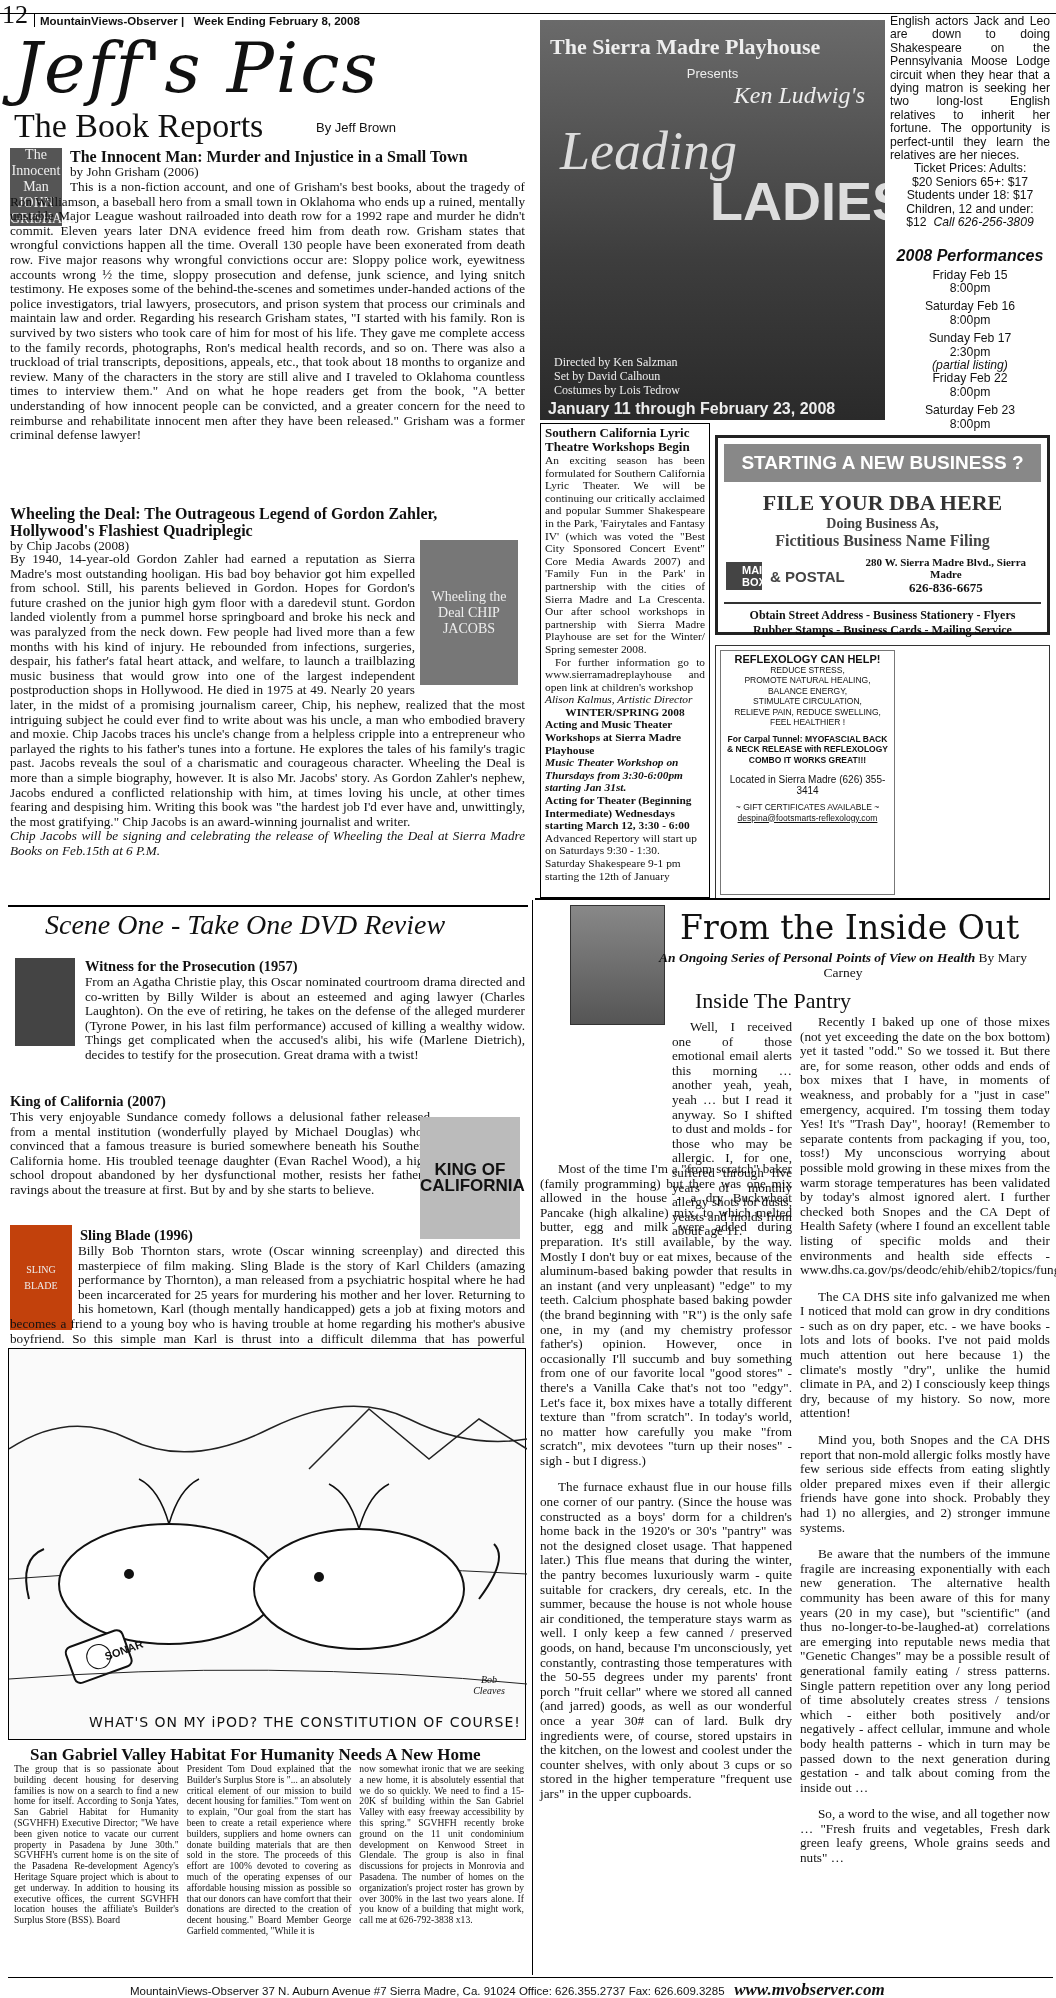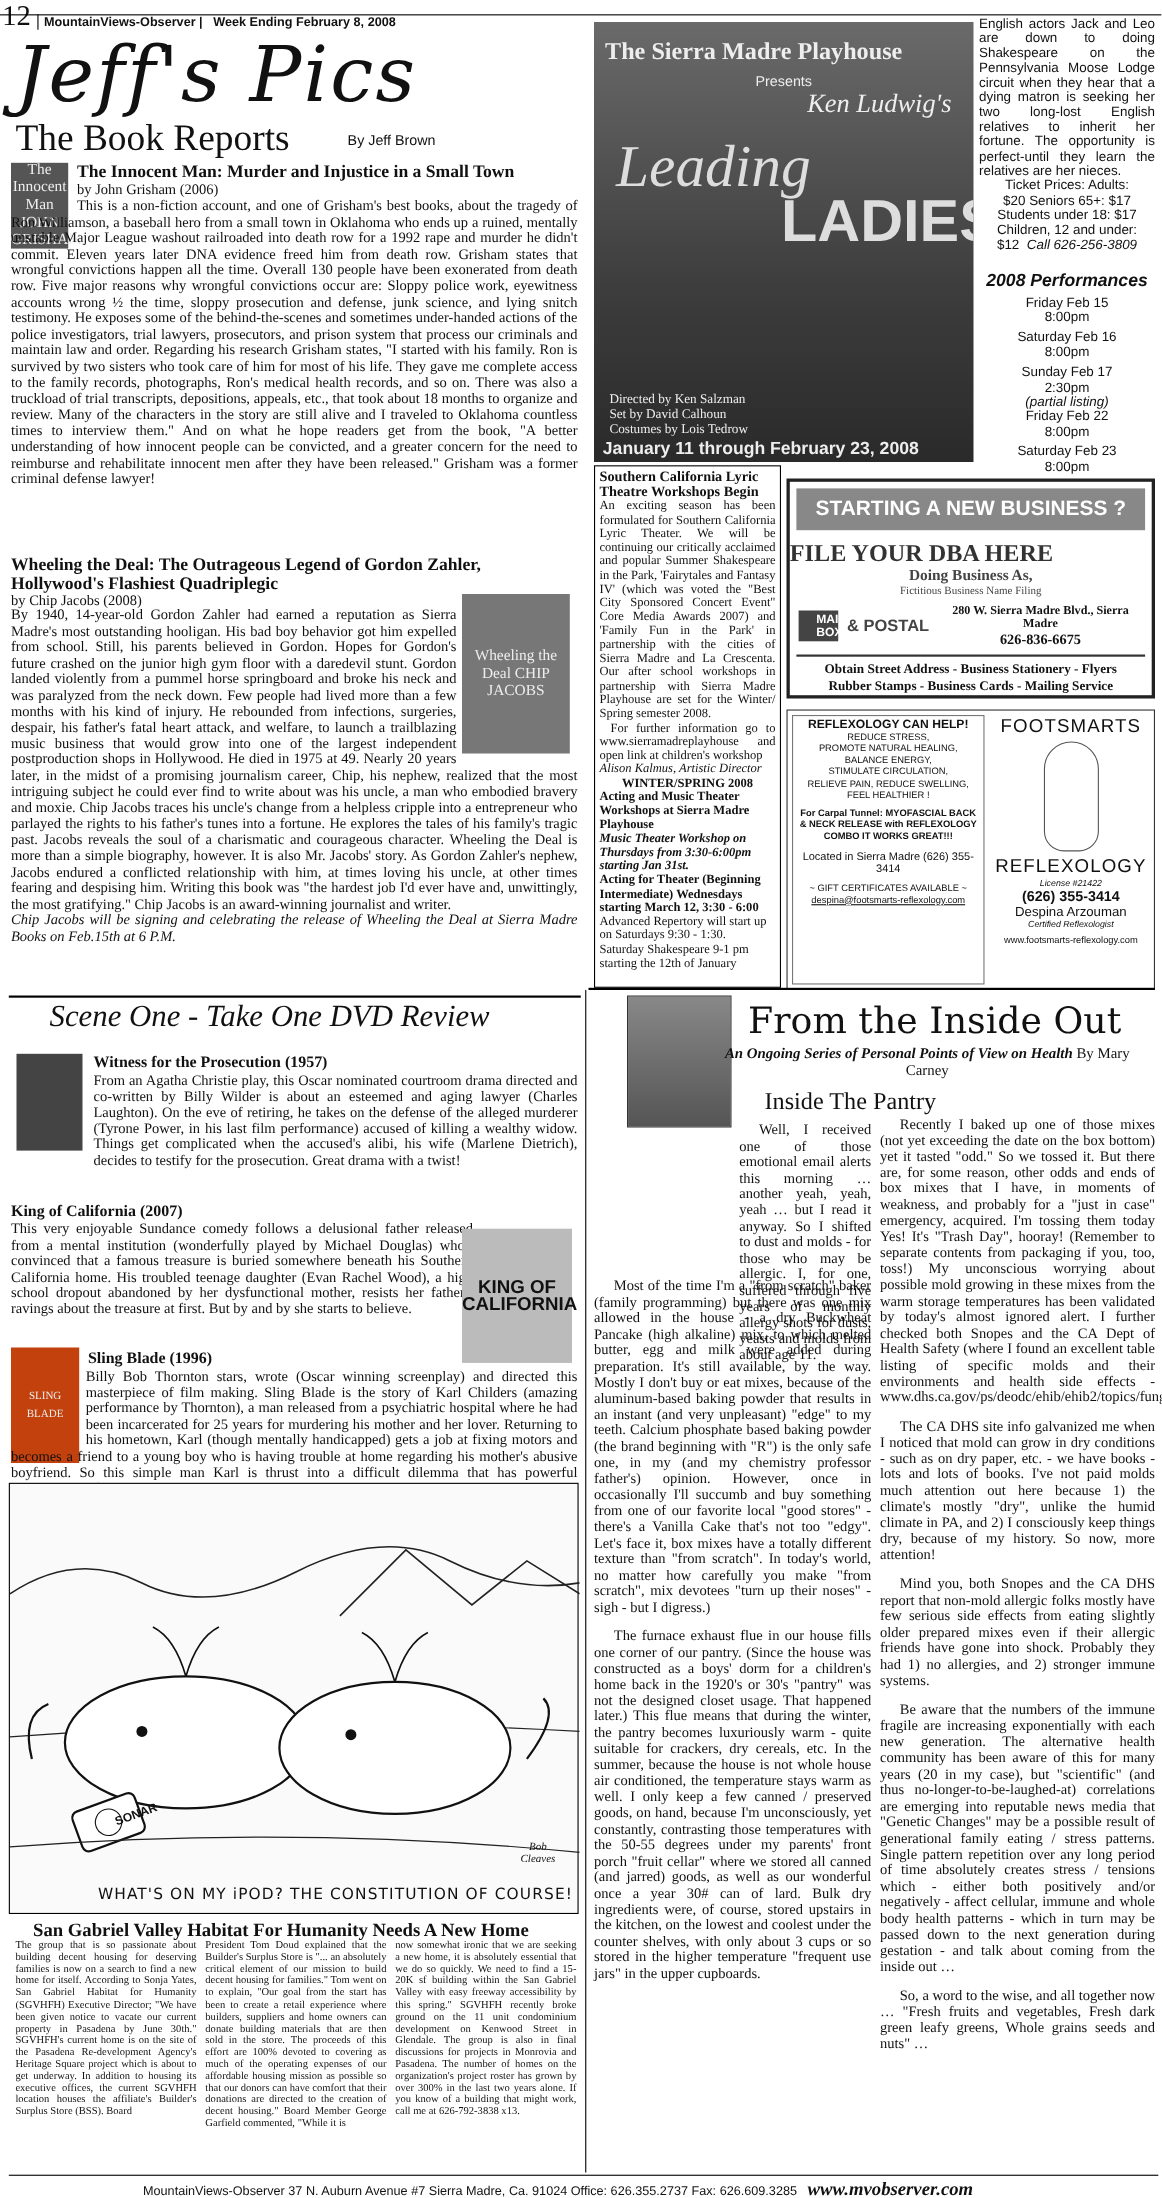--- a/index.html
+++ b/index.html
@@ -134,23 +134,23 @@
   <div style="text-align:center;font-weight:bold">WINTER/SPRING 2008</div>
   <div style="font-weight:bold">Acting and Music Theater Workshops at Sierra Madre Playhouse</div>
   <div style="font-weight:bold;font-style:italic">Music Theater Workshop on Thursdays from 3:30-6:00pm starting Jan 31st.</div>
   <div style="font-weight:bold">Acting for Theater (Beginning Intermediate) Wednesdays starting March 12, 3:30 - 6:00</div>
   <div>Advanced Repertory will start up on Saturdays 9:30 - 1:30.</div>
   <div>Saturday Shakespeare 9-1 pm starting the 12th of January</div>
 </div>
 
 <div class="abs ad1">
   <div class="sans" style="background:#888;color:#fff;font-weight:bold;font-size:19px;text-align:center;padding:8px 0;margin:6px 6px 0">STARTING A NEW BUSINESS ?</div>
-  <div style="text-align:left;font-weight:bold;font-size:22px;margin-top:8px;color:#333">FILE YOUR DBA HERE</div>
+  <div style="text-align:center;font-weight:bold;font-size:22px;margin-top:8px;color:#333">FILE YOUR DBA HERE</div>
   <div style="text-align:center;font-weight:bold;font-size:14px;color:#444">Doing Business As,</div>
-  <div style="text-align:center;font-weight:normal;font-size:10px;color:#444">Fictitious Business Name Filing</div>
+  <div style="text-align:center;font-weight:bold;font-size:16px;color:#444">Fictitious Business Name Filing</div>
   <div style="display:flex;align-items:center;gap:8px;padding:6px 8px">
     <div class="sans" style="background:#444;color:#fff;font-size:11px;font-weight:bold;padding:2px 16px;line-height:12px;width:36px;text-align:center">MAIL BOX</div>
     <div class="sans" style="font-weight:bold;font-size:15px;color:#444">&amp; POSTAL</div>
     <div style="flex:1;text-align:center;font-size:11px;font-weight:bold">
       <div>280 W. Sierra Madre Blvd., Sierra Madre</div>
       <div style="font-size:13px">626-836-6675</div>
     </div>
   </div>
   <div style="border-top:2px solid #333;margin:0 6px;padding-top:4px;text-align:center;font-weight:bold;font-size:12px;line-height:15px">
     <div>Obtain Street Address - Business Stationery - Flyers</div>
@@ -164,30 +164,20 @@
     <div>REDUCE STRESS,</div>
       <div>PROMOTE NATURAL HEALING,</div>
       <div>BALANCE ENERGY,</div>
       <div>STIMULATE CIRCULATION,</div>
       <div>RELIEVE PAIN, REDUCE SWELLING,</div>
       <div>FEEL HEALTHIER !</div>
     <div style="margin-top:6px;font-weight:bold">For Carpal Tunnel: MYOFASCIAL BACK &amp; NECK RELEASE with REFLEXOLOGY COMBO IT WORKS GREAT!!!</div>
     <div style="margin-top:10px;font-size:10px">Located in Sierra Madre (626) 355-3414</div>
     <div style="margin-top:6px">~ GIFT CERTIFICATES AVAILABLE ~</div>
     <div style="text-decoration:underline">despina@footsmarts-reflexology.com</div>
-  </div>
-  <div style="position:absolute;left:185px;top:4px;width:145px;text-align:center;font-family:'Liberation Sans',sans-serif">
-    <div style="font-size:17px;letter-spacing:1px">FOOTSMARTS</div>
-    <div style="margin:4px auto;width:50px;height:100px;border:1px solid #555;border-radius:25px 25px 18px 18px"></div>
-    <div style="font-size:17px;letter-spacing:1px">REFLEXOLOGY</div>
-    <div style="font-size:8px;font-style:italic">License #21422</div>
-    <div style="font-size:13px;font-weight:bold">(626) 355-3414</div>
-    <div style="font-size:12px">Despina Arzouman</div>
-    <div style="font-size:8px;font-style:italic">Certified Reflexologist</div>
-    <div style="font-size:8.5px;margin-top:4px">www.footsmarts-reflexology.com</div>
   </div>
 </div>
 
 <div class="rule" style="left:8px;top:905px;width:520px;height:2px"></div>
 <div class="rule" style="left:535px;top:898px;width:515px;height:2px"></div>
 <div class="rule" style="left:532px;top:900px;width:1px;height:1075px"></div>
 
 <div class="abs section-h" style="left:45px;top:910px">Scene One - Take One  DVD Review</div>
 
 <div class="abs bookimg" style="left:15px;top:958px;width:60px;height:88px;background:#444"></div>

